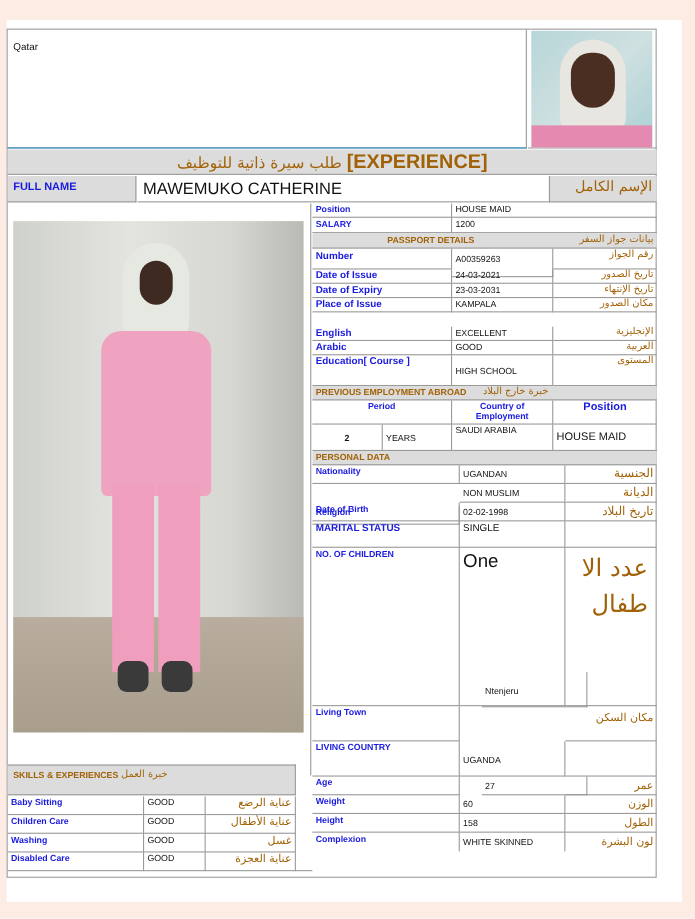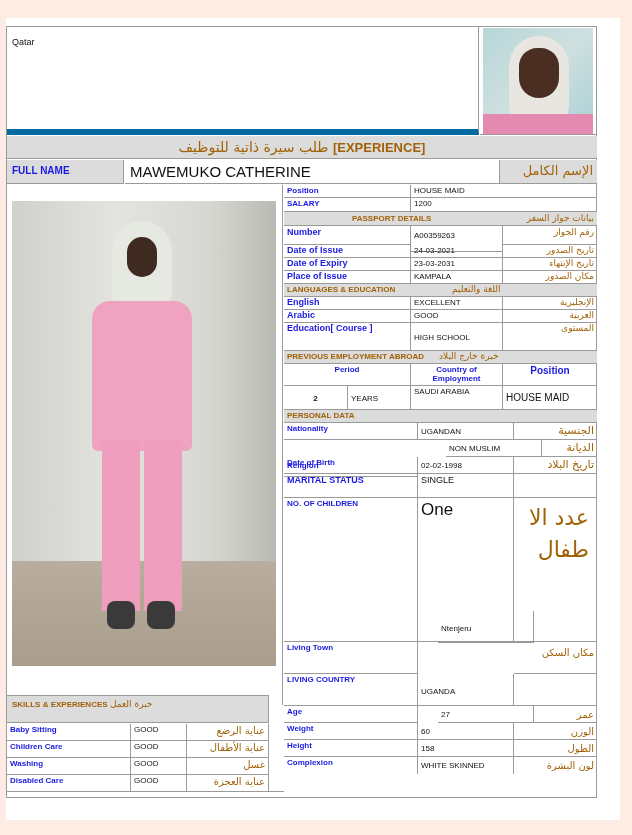--- a/index.html
+++ b/index.html
@@ -17,35 +17,35 @@
   .cell { position:absolute; box-sizing:border-box; border-right:1px solid #9a9a9a; border-bottom:1px solid #9a9a9a; overflow:hidden; white-space:nowrap; padding:1px 3px; }
   .f8 { font-size:8px; } .f9 { font-size:9px; } .f10 { font-size:10px; } .f11 { font-size:11px; }
 </style>
 </head>
 <body>
 
 <div class="card"></div>
 
 <div class="abs" style="left:6px;top:26px;width:591px;height:772px;border:1px solid #9a9a9a;">
 
-  <div class="abs" style="left:0;top:0;width:472px;height:108px;border-right:1px solid #9a9a9a;border-bottom:6px solid #0369a1;">
+  <div class="abs" style="left:0;top:0;width:472px;height:108px;border-right:1px solid #9a9a9a;border-bottom:1px solid #0369a1;">
     <span class="abs f9 blk" style="left:5px;top:10px;">Qatar</span>
   </div>
 
   <div class="abs" style="left:473px;top:0;width:117px;height:108px;border-bottom:1px solid #9a9a9a;">
     <div class="abs" style="left:3px;top:1px;width:110px;height:106px;background:linear-gradient(135deg,#b7d6d8 0%,#cfe0e0 50%,#a9cfd4 100%);overflow:hidden;">
       <div class="abs" style="left:26px;top:8px;width:60px;height:90px;border-radius:30px 30px 20px 20px;background:#e8e6e0;"></div>
       <div class="abs" style="left:36px;top:20px;width:40px;height:50px;border-radius:20px 20px 22px 22px;background:#4a2e22;"></div>
       <div class="abs" style="left:0;top:86px;width:110px;height:22px;background:#e48ab0;"></div>
     </div>
   </div>
 
   <div class="abs grey" style="left:0;top:109px;width:590px;height:23px;border-bottom:1px solid #9a9a9a;text-align:center;">
     <span class="red" style="font-size:14px;line-height:23px;font-family:'DejaVu Sans',sans-serif;">طلب سيرة ذاتية للتوظيف</span>
-    <span class="red" style="font-size:13px;line-height:23px;font-weight:bold;">[EXPERIENCE]</span>
+    <span class="red" style="font-size:18px;line-height:23px;font-weight:bold;">[EXPERIENCE]</span>
   </div>
 
   <div class="abs grey f10 blue" style="left:0;top:133px;width:117px;height:24px;border-right:1px solid #9a9a9a;border-bottom:1px solid #9a9a9a;padding:5px 5px;">FULL NAME</div>
   <div class="abs blk" style="left:118px;top:133px;width:374px;height:24px;border-bottom:1px solid #9a9a9a;font-size:15px;padding:3px 5px;box-sizing:border-box;">MAWEMUKO CATHERINE</div>
   <div class="abs grey red ar" style="left:492px;top:133px;width:98px;height:24px;border-left:1px solid #9a9a9a;border-bottom:1px solid #9a9a9a;font-size:13px;padding:3px 4px;box-sizing:border-box;">الإسم الكامل</div>
 
   <div class="abs" style="left:0;top:158px;width:276px;height:520px;border-right:1px solid #9a9a9a;">
     <div class="abs" style="left:5px;top:16px;width:264px;height:465px;background:linear-gradient(90deg,#cfd1cc 0%,#e3e4df 40%,#d6d7d1 75%,#b9bab3 100%);overflow:hidden;">
       <div class="abs" style="left:0;top:360px;width:264px;height:105px;background:linear-gradient(180deg,#b8ad9e,#a99e8c);"></div>
       <div class="abs" style="left:100px;top:20px;width:60px;height:90px;border-radius:30px 30px 18px 18px;background:#e6e8e2;"></div>
@@ -77,24 +77,20 @@
   <div class="cell f9 red ar" style="left:496px;top:218px;width:94px;height:13px;padding-top:0;border-right:none;">تاريخ الصدور</div>
 
   <div class="cell f9 blue" style="left:277px;top:231px;width:127px;height:13px;padding-top:0;">Date of Expiry</div>
   <div class="cell f8 blk" style="left:404px;top:231px;width:92px;height:13px;">23-03-2031</div>
   <div class="cell f9 red ar" style="left:496px;top:231px;width:94px;height:13px;padding-top:0;border-right:none;">تاريخ الإنتهاء</div>
 
   <div class="cell f9 blue" style="left:277px;top:244px;width:127px;height:13px;padding-top:0;">Place of Issue</div>
   <div class="cell f8 blk" style="left:404px;top:244px;width:92px;height:13px;">KAMPALA</div>
   <div class="cell f9 red ar" style="left:496px;top:244px;width:94px;height:13px;padding-top:0;border-right:none;">مكان الصدور</div>
 
-  <div class="abs grey" style="left:277px;top:257px;width:313px;height:13px;border-bottom:1px solid #9a9a9a;">
-    <span class="abs f8 red" style="left:3px;top:1px;font-weight:bold;">LANGUAGES &amp; EDUCATION</span>
-    <span class="abs f9 red ar" style="left:168px;top:0px;">اللغة والتعليم</span>
-  </div>
   <div class="cell f9 blue" style="left:277px;top:270px;width:127px;height:13px;padding-top:0;">English</div>
   <div class="cell f8 blk" style="left:404px;top:270px;width:92px;height:13px;">EXCELLENT</div>
   <div class="cell f9 red ar" style="left:496px;top:270px;width:94px;height:13px;padding-top:0;border-right:none;">الإنجليزية</div>
 
   <div class="cell f9 blue" style="left:277px;top:283px;width:127px;height:13px;padding-top:0;">Arabic</div>
   <div class="cell f8 blk" style="left:404px;top:283px;width:92px;height:13px;">GOOD</div>
   <div class="cell f9 red ar" style="left:496px;top:283px;width:94px;height:13px;padding-top:0;border-right:none;">العربية</div>
 
   <div class="cell f9 blue" style="left:277px;top:296px;width:127px;height:28px;padding-top:0;">Education[ Course ]</div>
   <div class="cell f8 blk" style="left:404px;top:296px;width:92px;height:28px;padding-top:10px;">HIGH SCHOOL</div>
@@ -114,21 +110,21 @@
   <div class="cell f10 blk" style="left:496px;top:359px;width:94px;height:24px;padding-top:6px;border-right:none;">HOUSE MAID</div>
 
   <div class="abs grey" style="left:277px;top:383px;width:313px;height:13px;border-bottom:1px solid #9a9a9a;">
     <span class="abs f8 red" style="left:3px;top:1px;font-weight:bold;">PERSONAL DATA</span>
   </div>
   <div class="cell f8 blue" style="left:277px;top:396px;width:134px;height:17px;">Nationality</div>
   <div class="cell f8 blk" style="left:411px;top:396px;width:96px;height:17px;padding-top:4px;">UGANDAN</div>
   <div class="cell f11 red ar" style="left:507px;top:396px;width:83px;height:17px;padding-top:1px;border-right:none;">الجنسية</div>
 
   <div class="cell f8 blue" style="left:277px;top:433px;width:134px;height:17px;">Religion</div>
-  <div class="cell f8 blk" style="left:411px;top:413px;width:96px;height:17px;padding-top:4px;margin-left:28px;">NON MUSLIM</div>
+  <div class="cell f8 blk" style="left:411px;top:413px;width:96px;height:17px;padding-top:4px;">NON MUSLIM</div>
   <div class="cell f11 red ar" style="left:507px;top:413px;width:83px;height:17px;padding-top:1px;border-right:none;">الديانة</div>
 
   <div class="cell f8 blue" style="left:277px;top:430px;width:134px;height:17px;">Date of Birth</div>
   <div class="cell f8 blk" style="left:411px;top:430px;width:96px;height:17px;padding-top:4px;">02-02-1998</div>
   <div class="cell f11 red ar" style="left:507px;top:430px;width:83px;height:17px;padding-top:1px;border-right:none;">تاريخ البلاد</div>
 
   <div class="cell f9 blue" style="left:277px;top:447px;width:134px;height:24px;">MARITAL STATUS</div>
   <div class="cell f9 blk" style="left:411px;top:447px;width:96px;height:24px;">SINGLE</div>
   <div class="cell" style="left:507px;top:447px;width:83px;height:24px;border-right:none;"></div>
 

